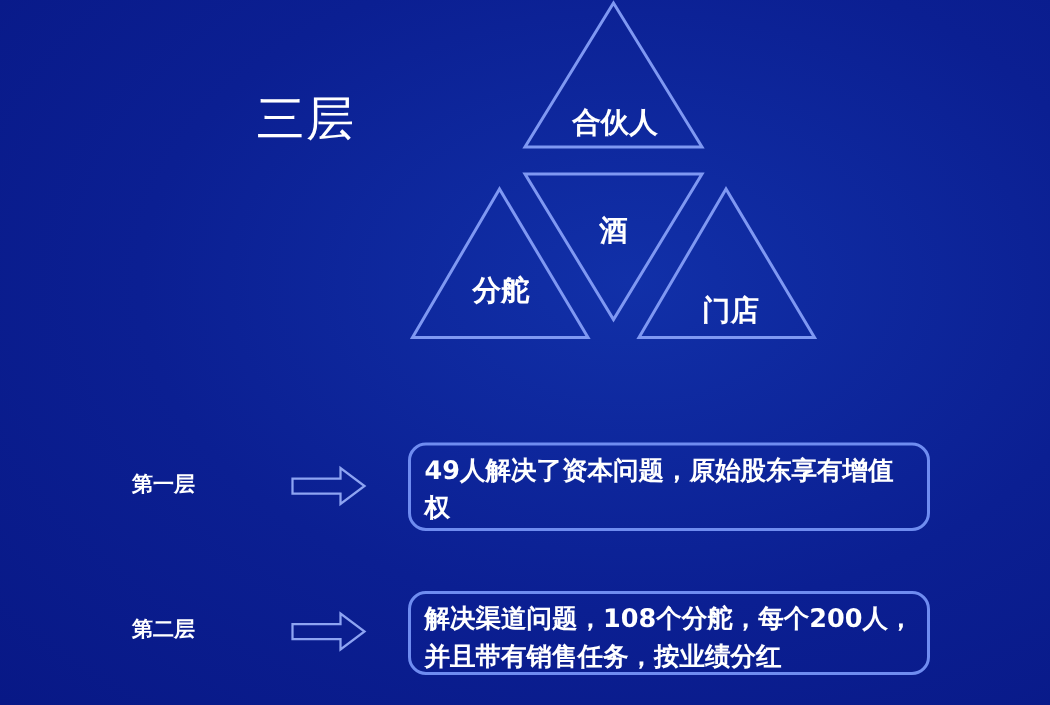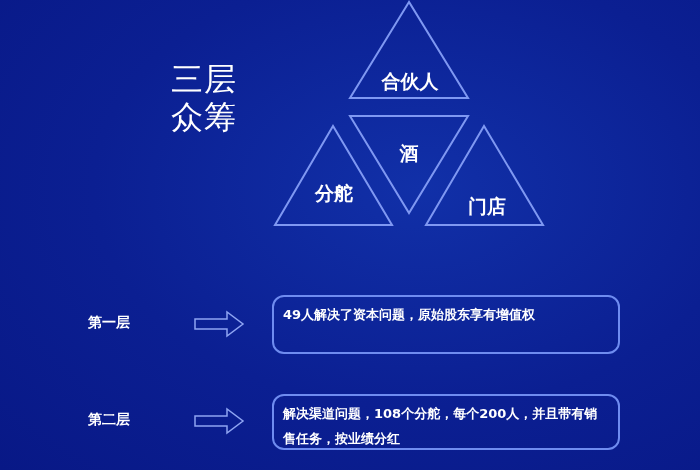--- a/index.html
+++ b/index.html
@@ -6,30 +6,29 @@
   body{width:700px;height:470px;overflow:hidden;background:#0a1c8c;position:relative;
        font-family:"DejaVu Sans","Liberation Sans",sans-serif;color:#fff;}
   .bg{position:absolute;inset:0;background:radial-gradient(ellipse at 60% 40%,#1130a8 0%,#0b1f92 55%,#081886 100%);}
   .title{position:absolute;left:171px;top:60px;font-size:32px;font-weight:normal;line-height:38px;letter-spacing:1px;}
   .title div{white-space:nowrap;}
   svg.tri{position:absolute;left:0;top:0;}
   .tlabel{position:absolute;font-size:19px;font-weight:bold;white-space:nowrap;transform:translateX(-50%);}
   .layer-label{position:absolute;left:88px;font-size:14px;font-weight:bold;}
   .arrow{position:absolute;left:193px;}
   .box{position:absolute;left:272px;width:348px;border:2px solid #6f8cf0;border-radius:12px;
-       padding:5px 9px;font-size:13px;font-weight:bold;line-height:25px;box-sizing:border-box;}
+       padding:5px 9px;font-size:17px;font-weight:bold;line-height:25px;box-sizing:border-box;}
 </style>
 </head>
 <body>
 
 <div class="bg"></div>
 
 <div class="title">
   <div>三层</div>
-  <div>众筹</div>
 </div>
 
 <svg class="tri" width="700" height="470">
   <polygon points="409,2 350,98 468,98" fill="none" stroke="#7f98f2" stroke-width="2"></polygon>
   <polygon points="350,116 468,116 409,213" fill="none" stroke="#7f98f2" stroke-width="2"></polygon>
   <polygon points="333,126 275,225 392,225" fill="none" stroke="#7f98f2" stroke-width="2"></polygon>
   <polygon points="484,126 426,225 543,225" fill="none" stroke="#7f98f2" stroke-width="2"></polygon>
 </svg>
 
 <div class="tlabel" style="left:410px;top:53px;margin-top:16px;">合伙人</div>

